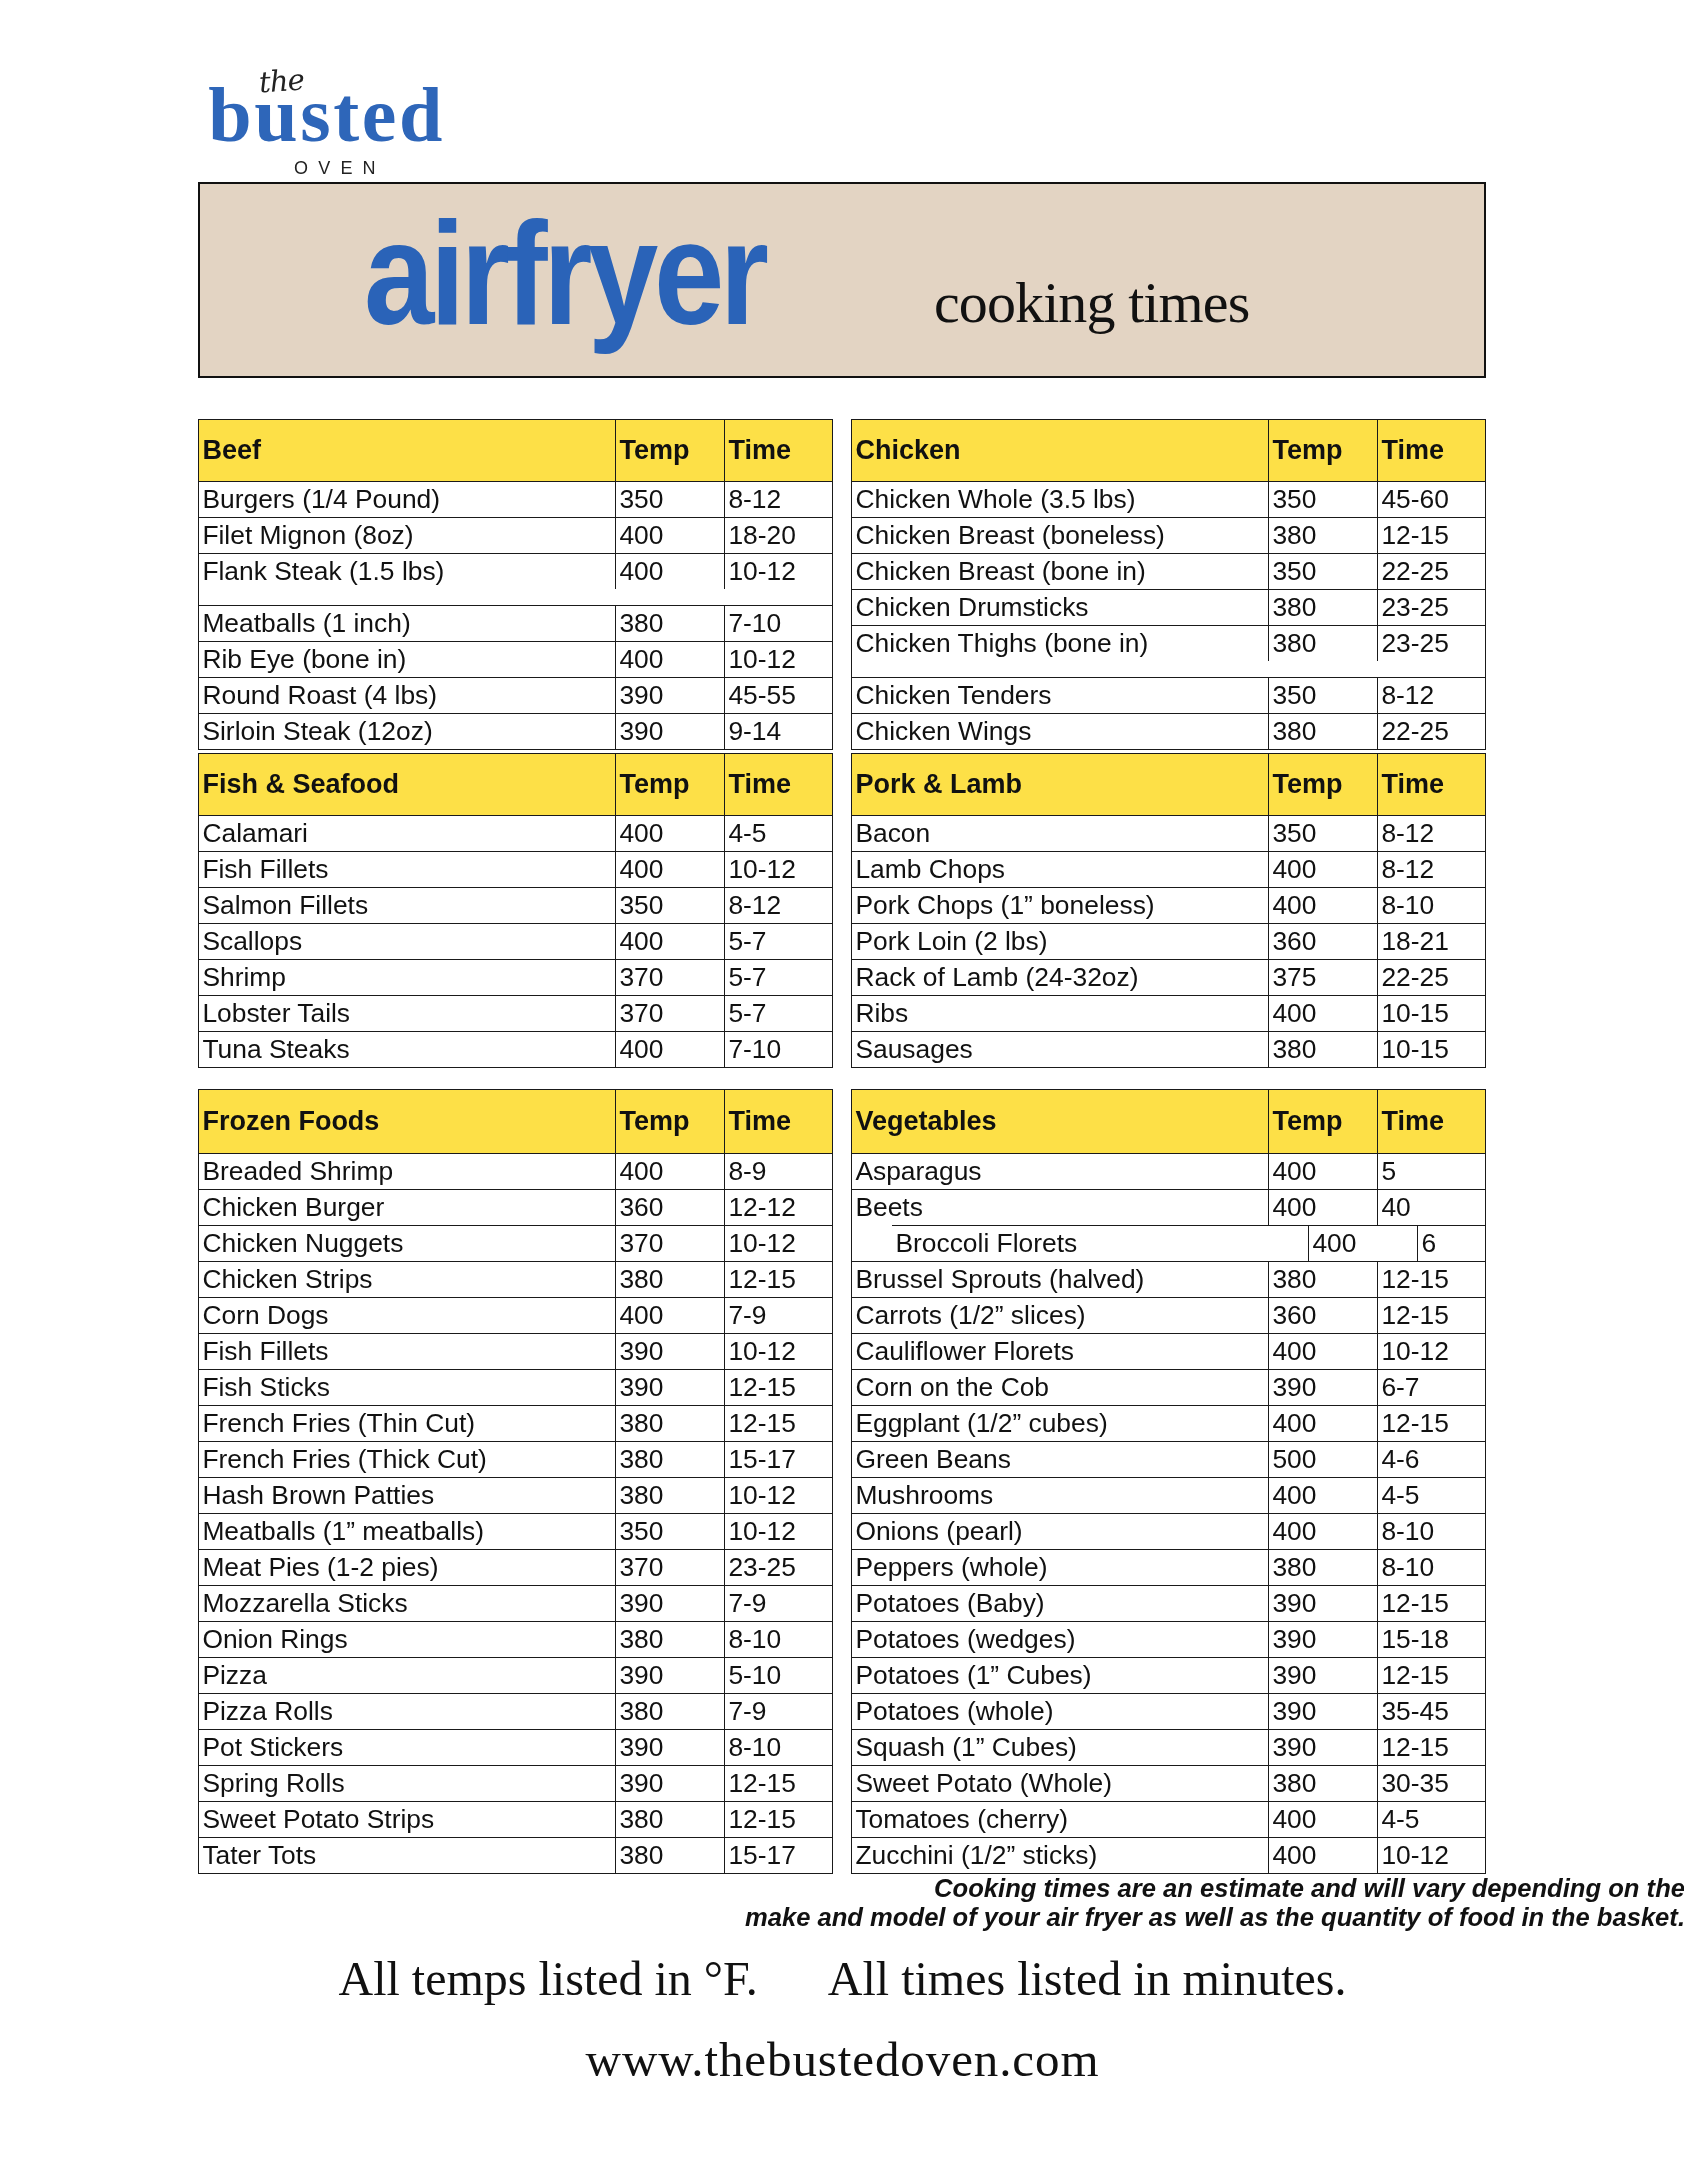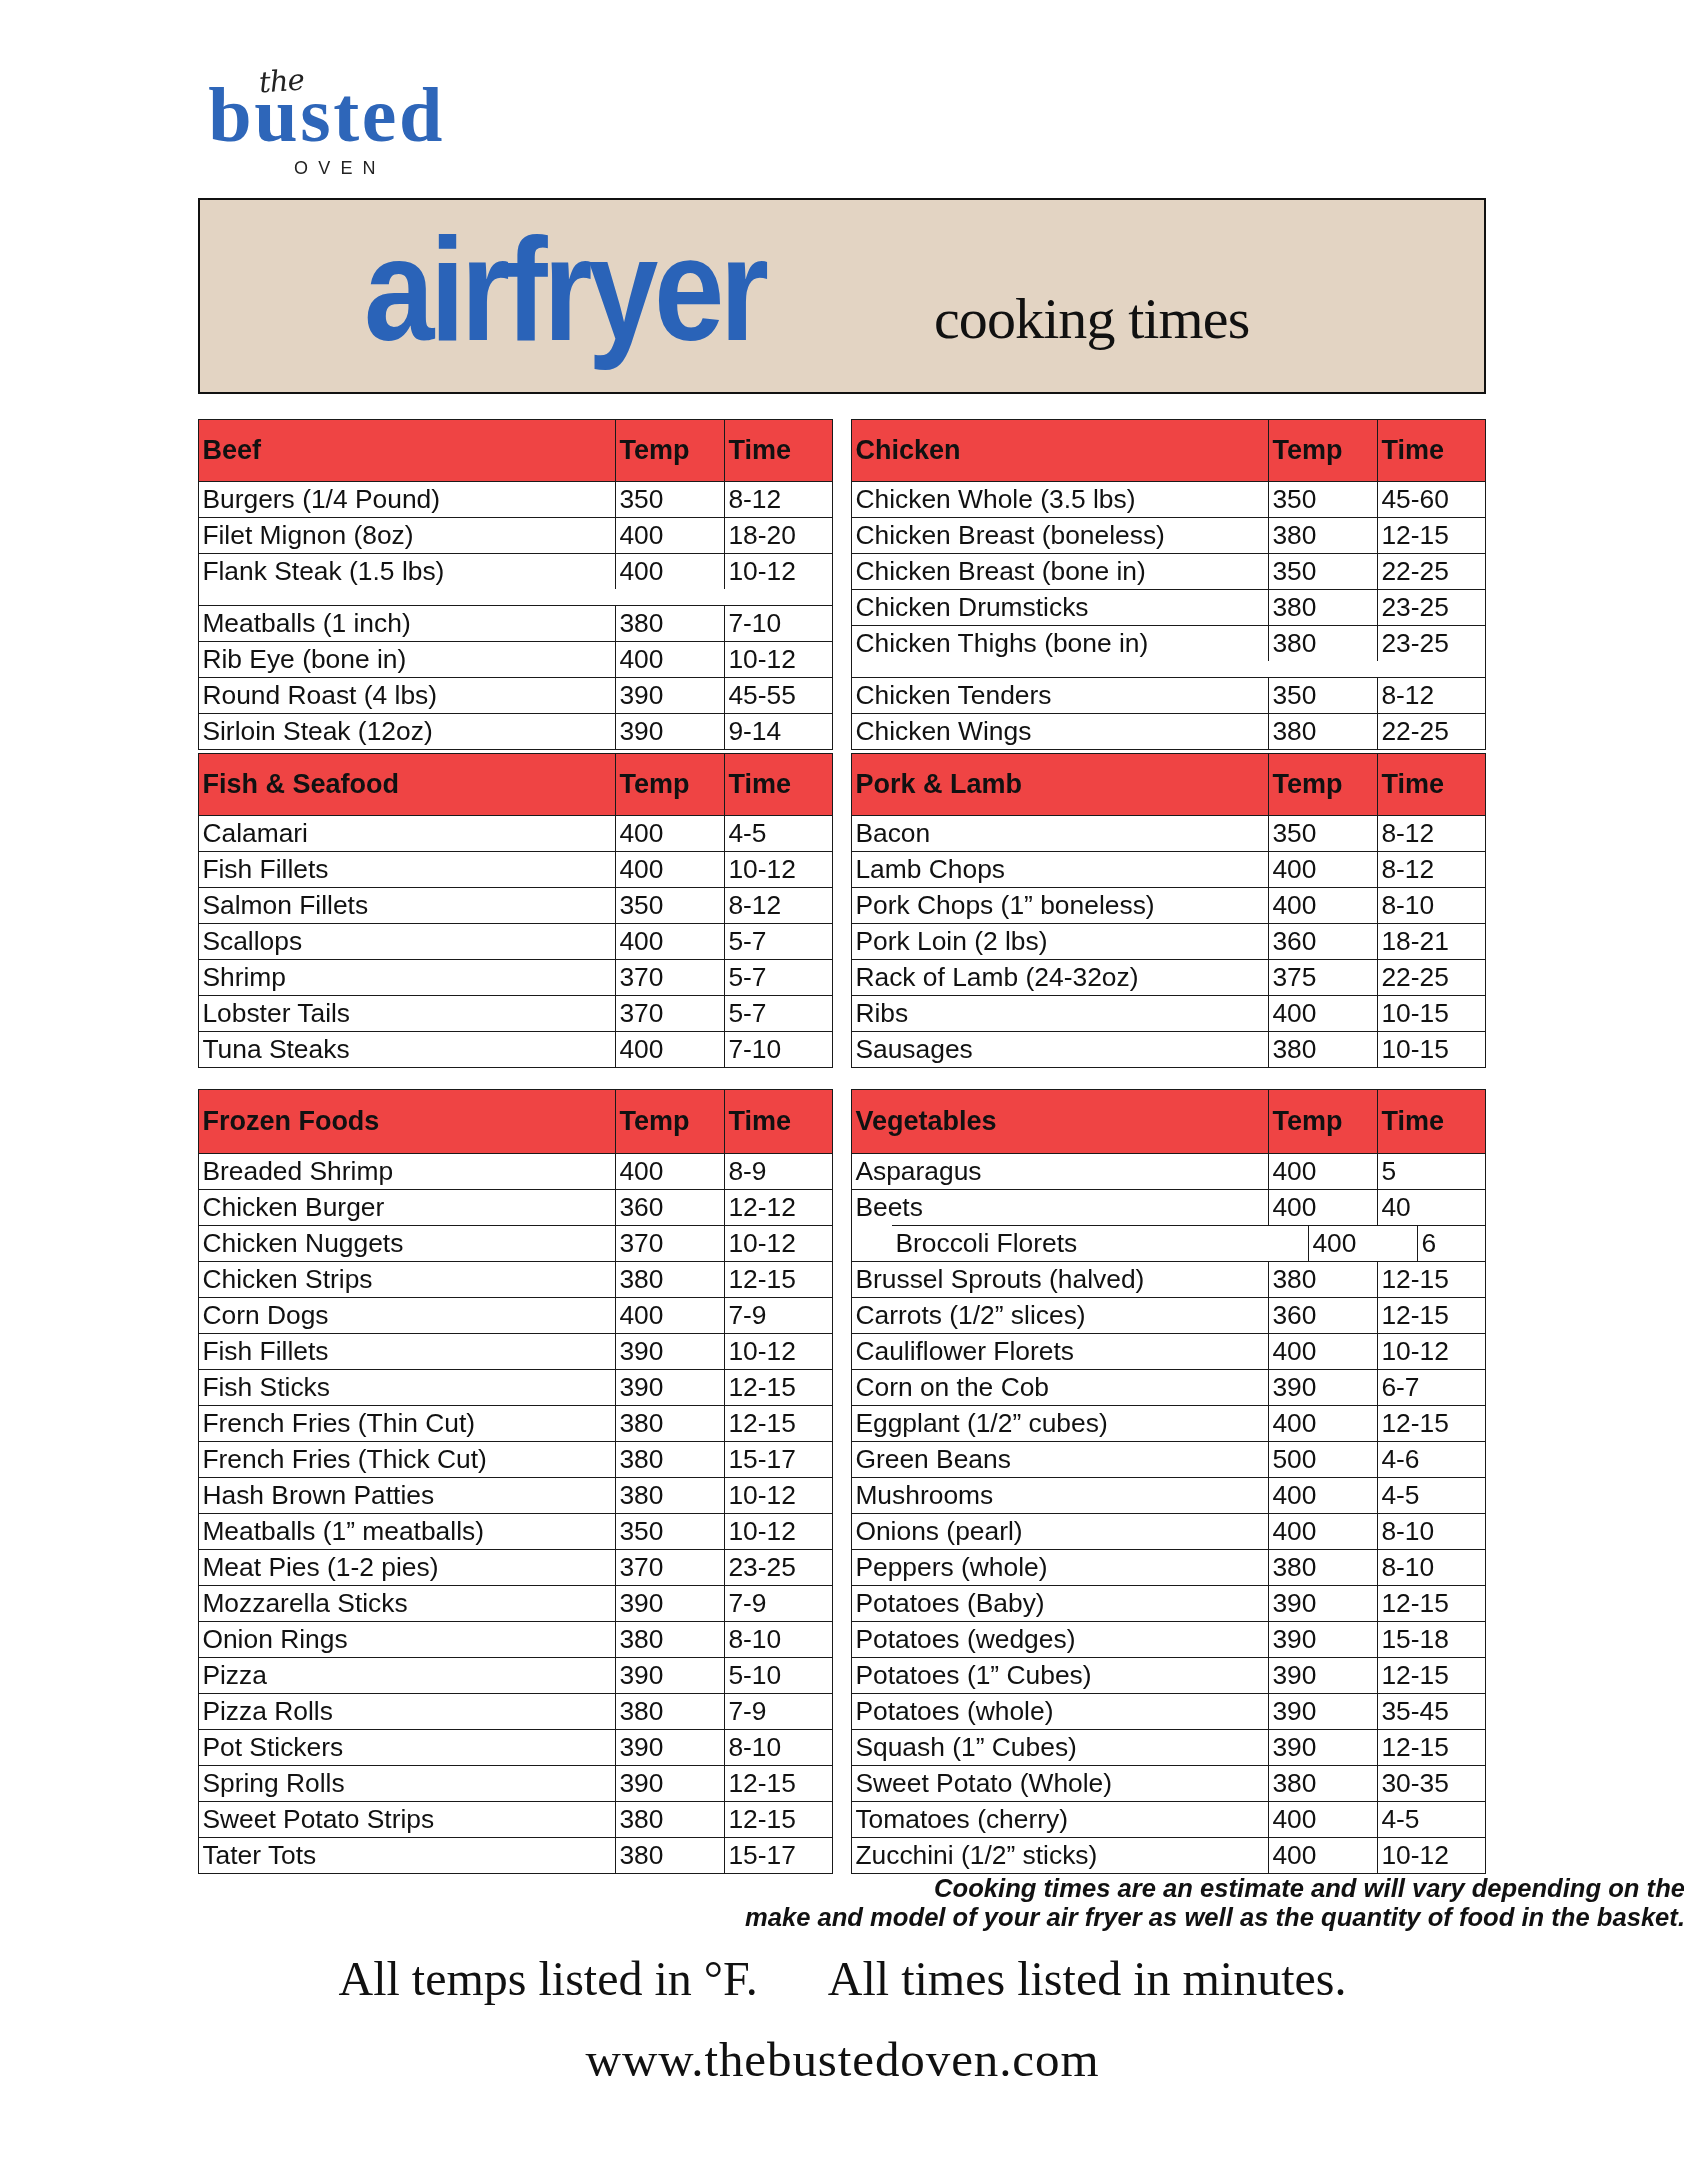--- a/index.html
+++ b/index.html
@@ -3,32 +3,32 @@
   <meta charset="utf-8">
   <style>
     html, body { margin: 0; padding: 0; background: #ffffff; }
     body { width: 1685px; height: 2181px; position: relative; overflow: hidden; font-family: "Liberation Sans", sans-serif; color: #111; }
 
     .logo { position: absolute; left: 204px; top: 61px; width: 256px; height: 128px; }
     .logo-the { position: absolute; left: 55px; top: 3.4px; font-family: "DejaVu Serif", serif; font-style: italic; font-size: 29px; color: #222; letter-spacing: -0.9px; transform: rotate(-4deg); }
     .logo-busted { position: absolute; left: 4.3px; top: 15.3px; font-family: "Liberation Serif", serif; font-weight: bold; font-size: 78px; color: #2E66B9; letter-spacing: 2.6px; line-height: 1; }
     .logo-oven { position: absolute; left: 90px; top: 97px; font-family: "Liberation Sans", sans-serif; font-size: 18px; letter-spacing: 10.2px; color: #222; }
 
-    .banner { position: absolute; left: 198px; top: 198px; width: 1288px; height: 196px; background: #E3D4C3; border: 2.6px solid #111; box-sizing: border-box; }
+    .banner { position: absolute; left: 198px; top: 182px; width: 1288px; height: 196px; background: #E3D4C3; border: 2.6px solid #111; box-sizing: border-box; }
     .banner-main { position: absolute; left: 164px; top: 5.1px; font-family: "Liberation Sans", sans-serif; font-weight: bold; font-size: 147px; color: #2A63B8; letter-spacing: -5.1px; line-height: 1.15; transform: scaleX(0.86); transform-origin: left center; }
     .banner-sub { position: absolute; left: 734px; top: 85px; font-family: "Liberation Serif", serif; font-size: 58px; color: #111; letter-spacing: -0.9px; }
 
     .table { position: absolute; width: 635px; border: 1.7px solid #1a1a1a; box-sizing: border-box; background: #fff; }
     .row { display: flex; border-top: 1.7px solid #1a1a1a; box-sizing: border-box; }
     .row:first-child { border-top: none; }
     .cell { box-sizing: border-box; padding-left: 3.4px; font-size: 26.4px; display: flex; align-items: center; white-space: nowrap; overflow: hidden; }
     .c-name { width: 417px; border-right: 1.7px solid #1a1a1a; }
     .c-temp { width: 109px; border-right: 1.7px solid #1a1a1a; }
     .c-time { flex: 1; }
-    .head { background: #ef4444; }
+    .head { background: #fde047; }
     .head .cell { font-weight: bold; font-size: 27px; }
 
     .note { position: absolute; left: 0; width: 1685px; top: 1874px; text-align: right; font-family: "Liberation Sans", sans-serif; font-weight: bold; font-style: italic; font-size: 25.6px; line-height: 29px; color: #111; }
     .units { position: absolute; top: 1951px; left: 0; width: 1685px; text-align: center; font-family: "Liberation Serif", serif; font-size: 48px; color: #111; }
     .units span { display: inline-block; margin: 0 29px; }
     .site { position: absolute; top: 2031px; left: 0; width: 1685px; text-align: center; font-family: "Liberation Serif", serif; font-size: 49px; color: #111; letter-spacing: 0.9px; }
   </style>
 </head>
 <body>
 

